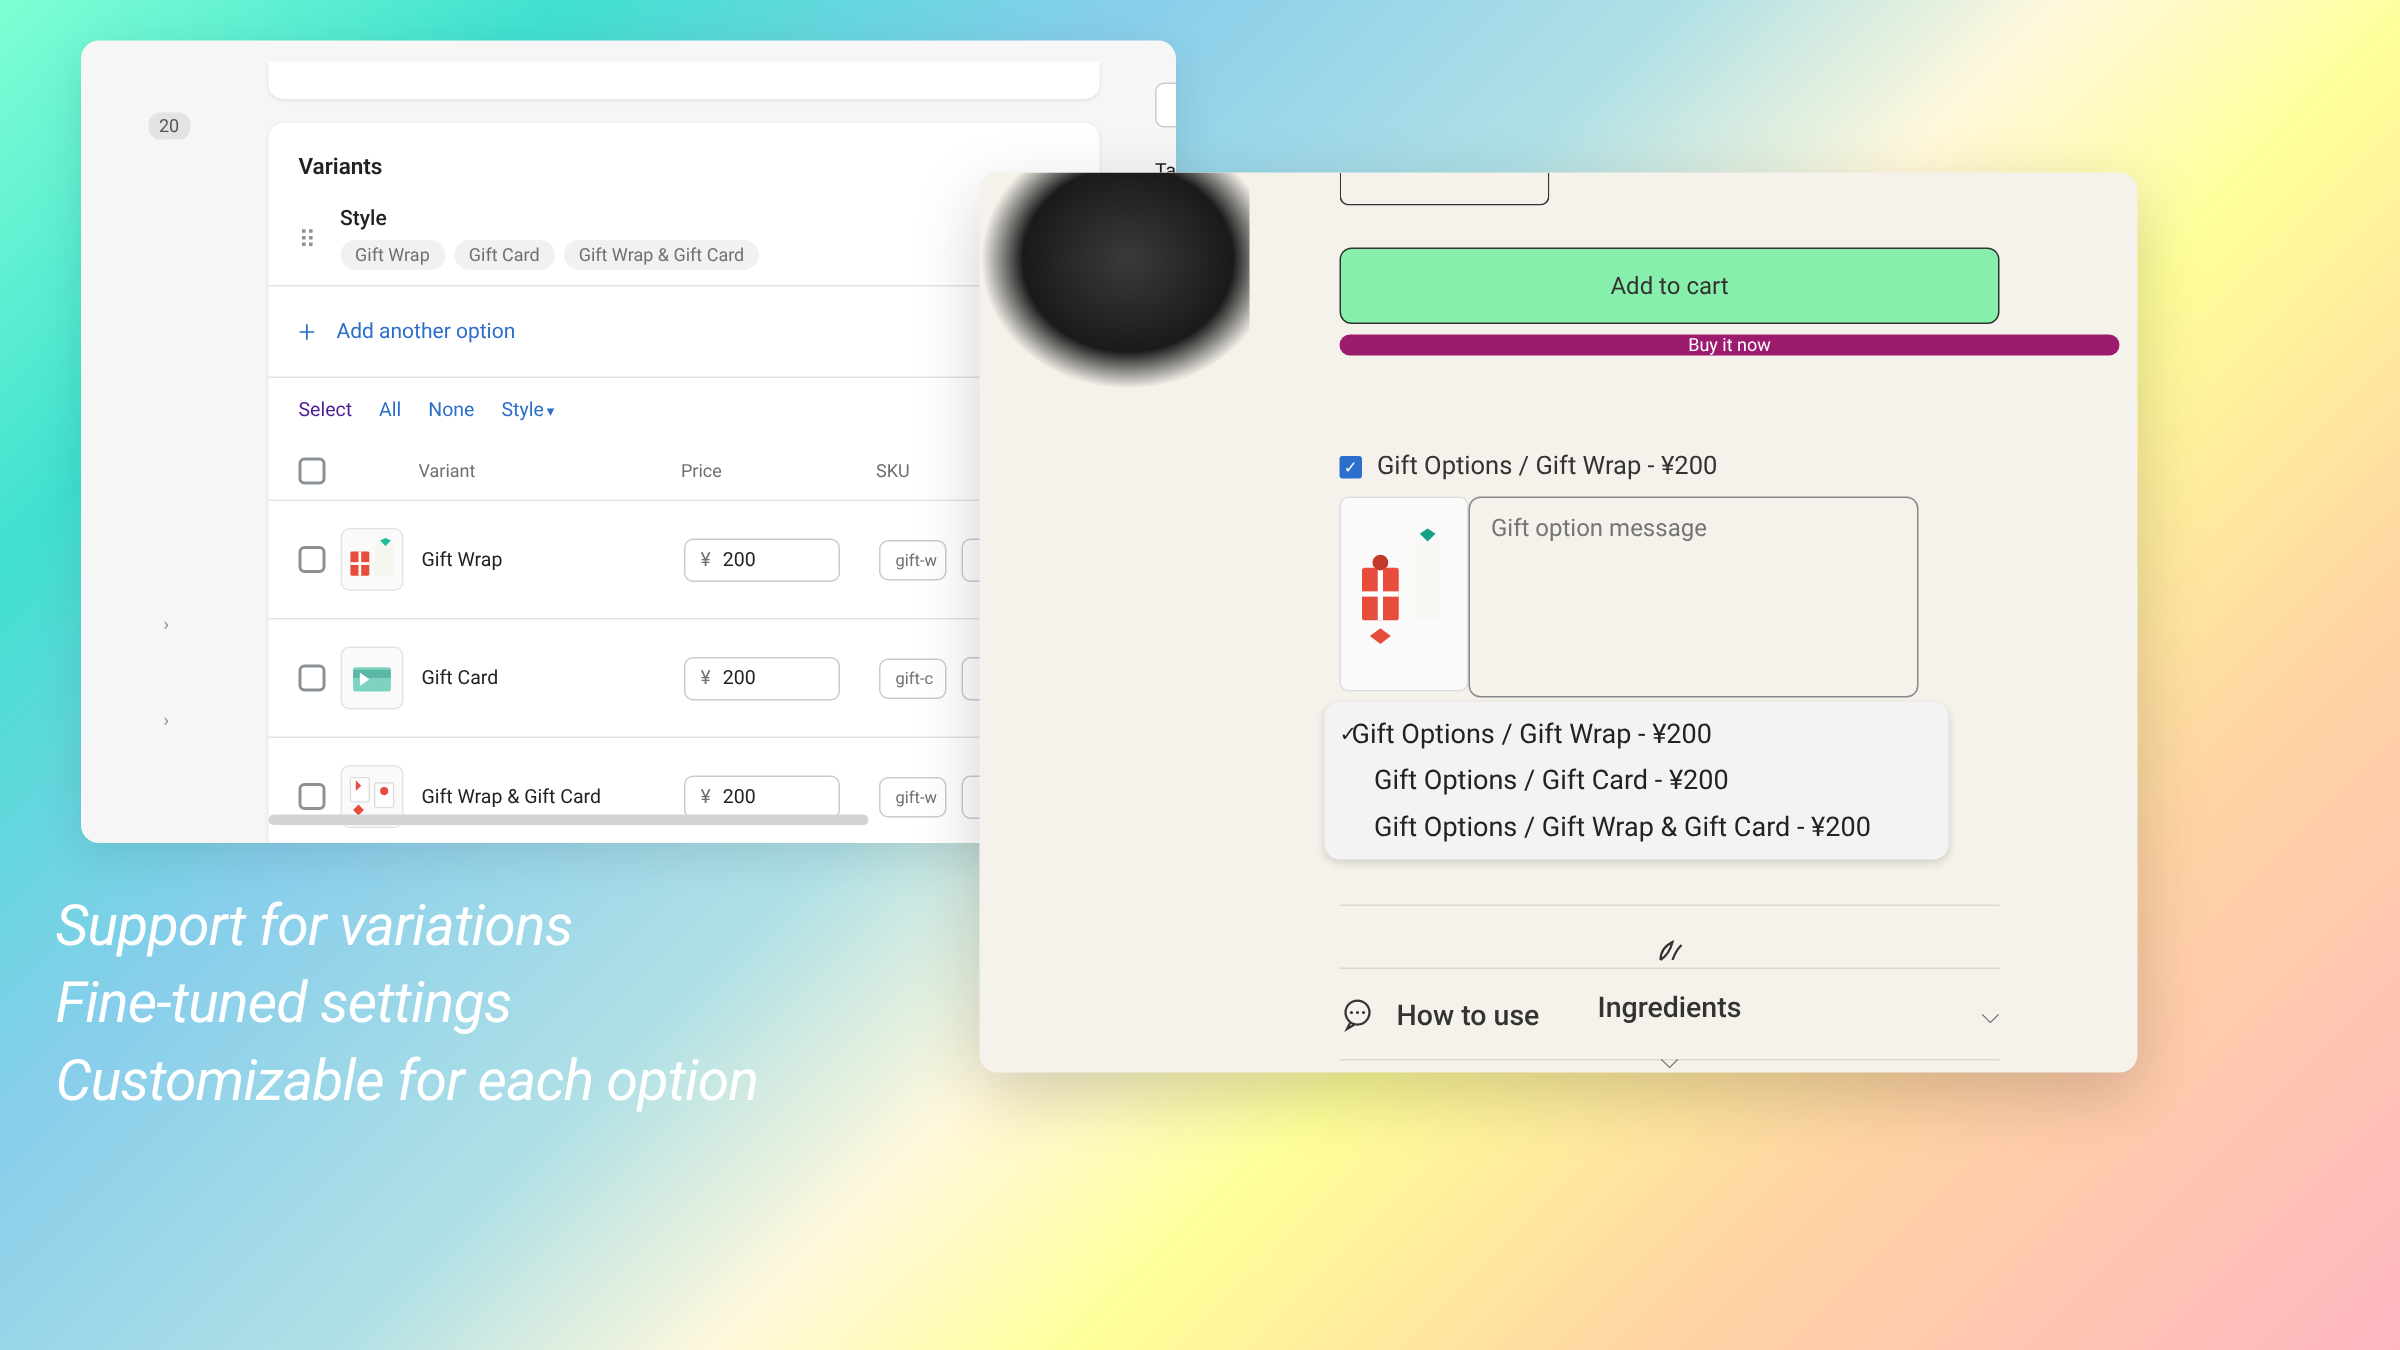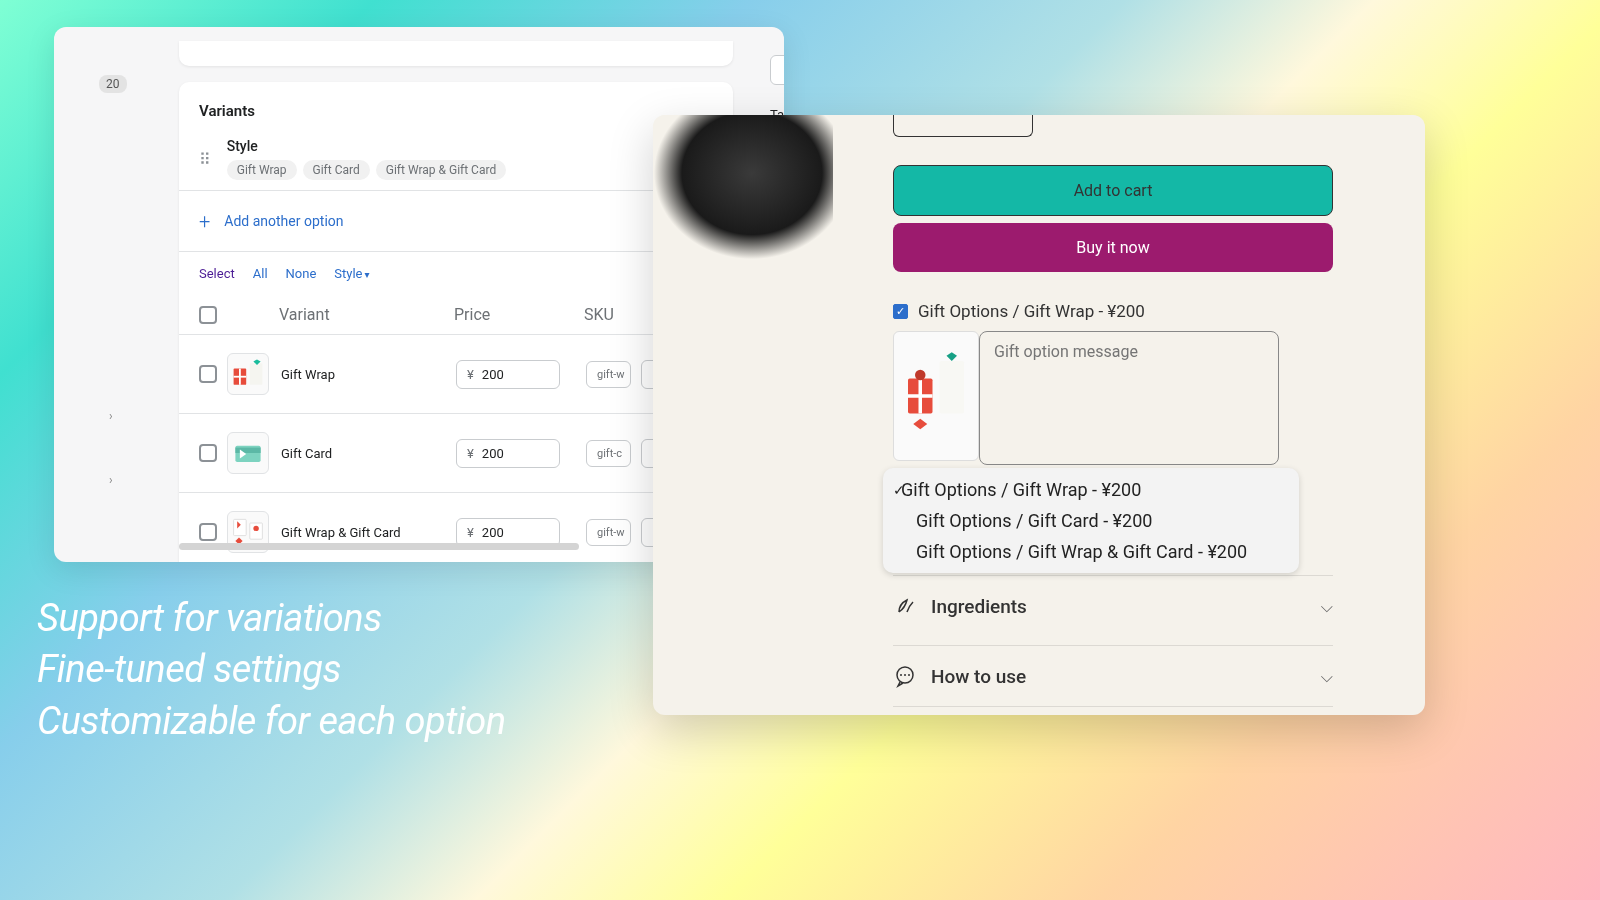--- a/index.html
+++ b/index.html
@@ -22,21 +22,21 @@
 .pill { background: #f1f1f1; border-radius: 12px; padding: 3px 10px; font-size: 12px; color: #6d7175; }
 .edit-btn { background: #fff; border: 1px solid #c9cccf; border-radius: 6px; padding: 6px 14px; font-size: 13px; color: #202223; cursor: pointer; }
 .add-option { display: flex; align-items: center; gap: 14px; padding: 18px 20px; border-top: 1px solid #e1e3e5; border-bottom: 1px solid #e1e3e5; color: #2c6ecb; font-size: 14px; cursor: pointer; }
 .add-option .plus { font-size: 20px; font-weight: 300; }
 .filter-row { display: flex; align-items: center; gap: 18px; padding: 14px 20px; font-size: 13px; }
 .filter-label { color: #4c1d95; }
 .filter-link { color: #2c6ecb; cursor: pointer; }
 .filter-right { margin-left: auto; }
 .dropdown-arrow { margin-left: 2px; font-size: 10px; }
 
-.table-header { display: flex; align-items: center; padding: 10px 20px; border-bottom: 1px solid #e1e3e5; font-size: 16px; color: #6d7175; }
+.table-header { display: flex; align-items: center; padding: 10px 20px; border-bottom: 1px solid #e1e3e5; font-size: 12px; color: #6d7175; }
 .col-check { width: 30px; }
 .col-thumb { width: 50px; }
 .col-name { width: 175px; }
 .col-price { width: 130px; }
 .col-sku { width: 100px; }
 
 .variant-row { display: flex; align-items: center; padding: 18px 20px; border-bottom: 1px solid #e1e3e5; font-size: 14px; color: #202223; }
 .checkbox { width: 18px; height: 18px; border: 2px solid #8c9196; border-radius: 4px; }
 .thumb { width: 42px; height: 42px; border-radius: 6px; margin-left: 10px; margin-right: 12px; background: #fafafa; border: 1px solid #e1e3e5; display: flex; align-items: center; justify-content: center; overflow: hidden; }
 .thumb svg { width: 36px; height: 36px; }
@@ -55,38 +55,38 @@
 
 .captions { position: absolute; left: 37px; top: 594px; color: #fff; font-weight: 400; font-size: 38px; line-height: 1.3; font-style: italic; letter-spacing: -0.5px; }
 .captions div { margin-bottom: 2px; }
 
 
 .store-panel { position: absolute; top: 115px; left: 653px; width: 772px; height: 600px; background: #f5f2eb; border-radius: 12px; box-shadow: 0 15px 45px rgba(0,0,0,0.18); overflow: hidden; }
 .product-img { position: absolute; left: 0; top: 0; width: 180px; height: 145px; background: radial-gradient(ellipse at 55% 40%, #3a3a3a 0%, #1a1a1a 50%, #f5f2eb 70%); border-radius: 0 0 14px 0; }
 
 .store-content { position: absolute; left: 240px; top: 0; width: 510px; }
 .qty-box { position: absolute; top: 0px; left: 0; width: 140px; height: 22px; border: 1px solid #333; border-radius: 5px; border-top: none; border-radius: 0 0 6px 6px; }
-.atc-btn { position: absolute; top: 50px; left: 0; width: 440px; padding: 15px; text-align: center; background: #14b8a6; border: 1px solid #333; border-radius: 8px; font-size: 16px; color: #333; cursor: pointer; }
-.buy-btn { position: absolute; top: 108px; left: 0; width: 440px; padding: 15px; text-align: center; background: #9c1b6e; border: none; border-radius: 8px; font-size: 16px; color: #fff; cursor: pointer; }
+.atc-btn { position: absolute; top: 50px; left: 0; width: 440px; padding: 15px; text-align: center; background: #86efac; border: 1px solid #333; border-radius: 8px; font-size: 16px; color: #333; cursor: pointer; }
+.buy-btn { position: absolute; top: 108px; left: 0; width: 520px; text-align: center; background: #9c1b6e; border: none; border-radius: 8px; font-size: 12px; color: #fff; cursor: pointer; }
 
 .gift-check-row { position: absolute; top: 186px; left: 0; display: flex; align-items: center; gap: 10px; }
 .gift-checkbox { width: 15px; height: 15px; border: 1.5px solid #2c6ecb; background: #2c6ecb; border-radius: 2px; display: flex; align-items: center; justify-content: center; color: #fff; font-size: 11px; }
 .gift-label { font-size: 17px; color: #333; }
 
 .gift-display { position: absolute; top: 216px; left: 0; display: flex; }
 .gift-thumb { width: 86px; height: 130px; background: #fafafa; border-radius: 6px; border: 1px solid #ddd; display: flex; align-items: center; justify-content: center; }
 .gift-thumb svg { width: 70px; height: 110px; }
 .gift-message { width: 300px; height: 134px; border: 1px solid #888; border-radius: 8px; padding: 10px 14px; font-size: 16px; color: #999; background: #f5f2eb; resize: none; }
 
 .dropdown-menu { position: absolute; top: 353px; left: -10px; width: 416px; background: #f3f3f3; border-radius: 10px; box-shadow: 0 2px 6px rgba(0,0,0,0.15); padding: 6px 0; }
 .dropdown-item { padding: 5px 18px; font-size: 18px; color: #222; display: flex; align-items: center; cursor: pointer; }
 .dropdown-item.selected::before { content: "✓"; position: absolute; left: 10px; font-size: 14px; }
 
 .accordion { position: absolute; left: 0; width: 440px; border-top: 1px solid rgba(0,0,0,0.1); padding: 18px 0; display: flex; align-items: center; gap: 14px; cursor: pointer; }
-.accordion.ingredients { top: 460px; }
+.accordion.ingredients { top: 488px; flex-direction: column; }
 .accordion.howto { top: 530px; border-bottom: 1px solid rgba(0,0,0,0.1); }
 .acc-icon { width: 24px; height: 24px; }
 .acc-title { font-size: 19px; font-weight: 500; color: #333; flex: 1; }
 .acc-chevron { color: #666; }
 </style>
 </head>
 <body>
 
 <div class="admin-panel">
   <div class="admin-sidebar">

